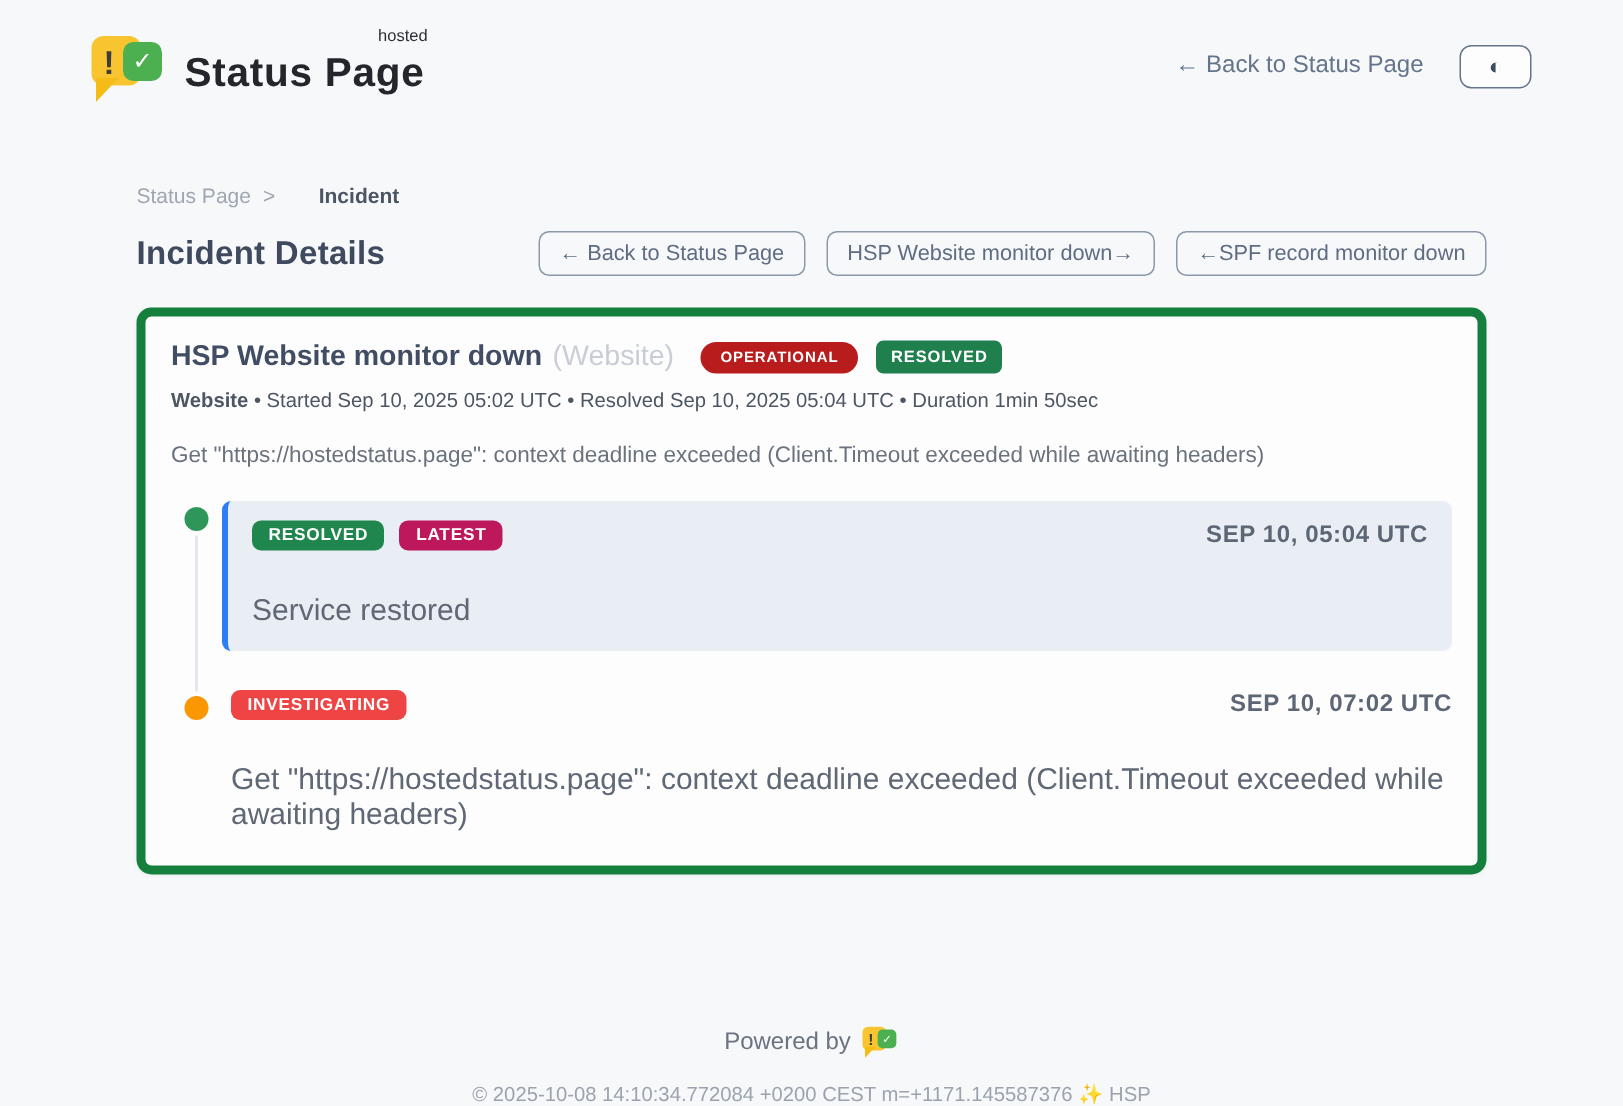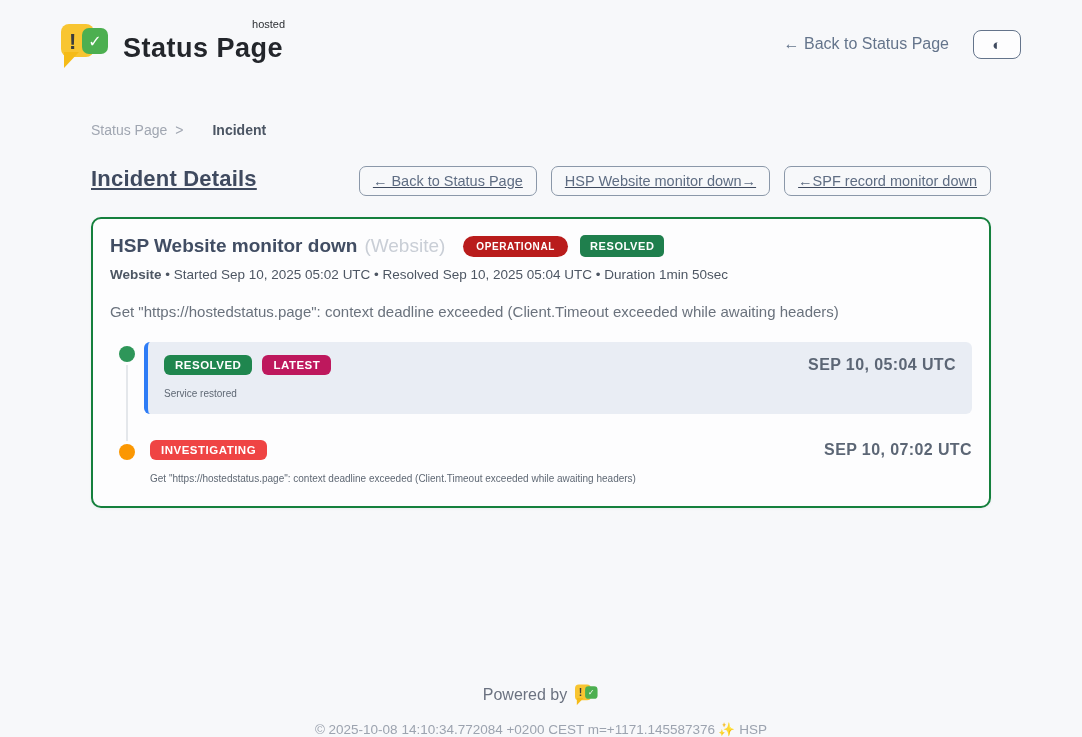--- a/index.html
+++ b/index.html
@@ -23,27 +23,27 @@
   .logo-text { position:relative; font-size:27px; font-weight:700; color:#23262b; letter-spacing:0.5px; padding-top:12px; }
   .logo-sup { position:absolute; right:-2px; top:-3px; font-size:11px; font-weight:400; color:#2c2f33; letter-spacing:0; }
   .header-right { display:flex; align-items:center; gap:24px; }
   .back-link { font-size:16px; color:#64748b; text-decoration:none; }
   .theme-toggle { width:48px; height:29px; border:1px solid #64748b; border-radius:8px; background:#fdfdfe; color:#3f4a5f; font-size:15px; line-height:1; display:flex; align-items:center; justify-content:center; cursor:pointer; }
 
   
   main { width:900px; margin:0 auto; flex:1; }
   .breadcrumb { margin-top:48px; font-size:14px; color:#a0a6b1; display:flex; gap:8px; align-items:center; }
   .crumb-current { color:#4b5563; font-weight:700;padding-left:21px; }
-  .page-head-row { margin-top:28px; display:flex; align-items:flex-start; justify-content:space-between;text-decoration:underline; }
+  .page-head-row { margin-top:16px; display:flex; align-items:center; justify-content:space-between; }
   h1 { font-size:22px; font-weight:700; color:#3f4a5f; letter-spacing:0.2px; }
   .nav-btns { display:flex; gap:14px; }
   .nav-btn { border:1px solid #8b98a9; border-radius:7px; background:transparent; color:#5f6d83; font-size:14.5px; font-family:inherit; padding:6px 13px; cursor:pointer; white-space:nowrap; }
 
   
-  .card { margin-top:21px; background:#fdfdfe; border:2px solid #15803d; border-radius:10px; box-shadow:0 1px 3px rgba(30,40,60,.05); padding:16px 17px 22px 17px; }
+  .card { margin-top:21px; background:#fdfdfe; border:6px solid #15803d; border-radius:10px; box-shadow:0 1px 3px rgba(30,40,60,.05); padding:16px 17px 22px 17px; }
   .card-title-row { display:flex; align-items:center; }
   .card-title { font-size:19px; font-weight:700; color:#414d63; }
   .card-component { font-size:19px; font-weight:400; color:#c9ced6; margin-left:7px; }
   .badge-operational { margin-left:18px; background:#b91c1c; color:#fff; font-size:10px; font-weight:700; letter-spacing:0.6px; padding:5px 13px; border-radius:999px; }
   .badge-resolved-hdr { margin-left:12px; background:#1f7f4d; color:#fff; font-size:11px; font-weight:700; letter-spacing:0.6px; padding:5px 10px; border-radius:5px; }
   .meta-line { margin-top:10px; font-size:13.5px; color:#4d5663; }
   .meta-component { font-weight:700; }
   .incident-desc { margin-top:21px; font-size:15px; color:#6a727d; }
 
   
@@ -56,21 +56,21 @@
   .dot-orange { background:#fb9702; }
   .dot-col.with-line::after { content:''; width:2px; flex:1; background:#e4e7eb; margin-top:3px; margin-bottom:-36px; }
   .resolved-box { flex:1; background:#e9edf4; border-left:4px solid #2e7cf6; border-radius:6px; padding:13px 16px 15px 16px; }
   .t-row { display:flex; align-items:center; justify-content:space-between; }
   .t-badges { display:flex; gap:10px; }
   .t-badge { color:#fff; font-size:11.5px; font-weight:700; letter-spacing:0.5px; padding:4px 11px; border-radius:6px; }
   .tb-resolved { background:#1f864e; }
   .tb-latest { background:#be185d; }
   .tb-investigating { background:#ef4444; }
   .t-time { font-size:16px; font-weight:700; color:#5c6675; letter-spacing:0.4px; }
-  .t-msg { margin-top:13px; font-size:10px; color:#5f6874; }
+  .t-msg { margin-top:29px; font-size:20px; color:#5f6874; }
   .plain-entry { flex:1; padding-left:6px; }
 
   
   footer { text-align:center; }
   .powered { display:flex; align-items:center; justify-content:center; gap:8px; font-size:16px; color:#6b7280; }
   .logo-mini-wrap { position:relative; width:24px; height:24px; }
   .logo-mini { position:absolute; left:0; top:0; transform:scale(0.48); transform-origin:0 0; }
   .copyright { margin-top:14px; font-size:13.5px; color:#9ca3af; }
   .sparkle { color:#f6c531; }
 </style>

